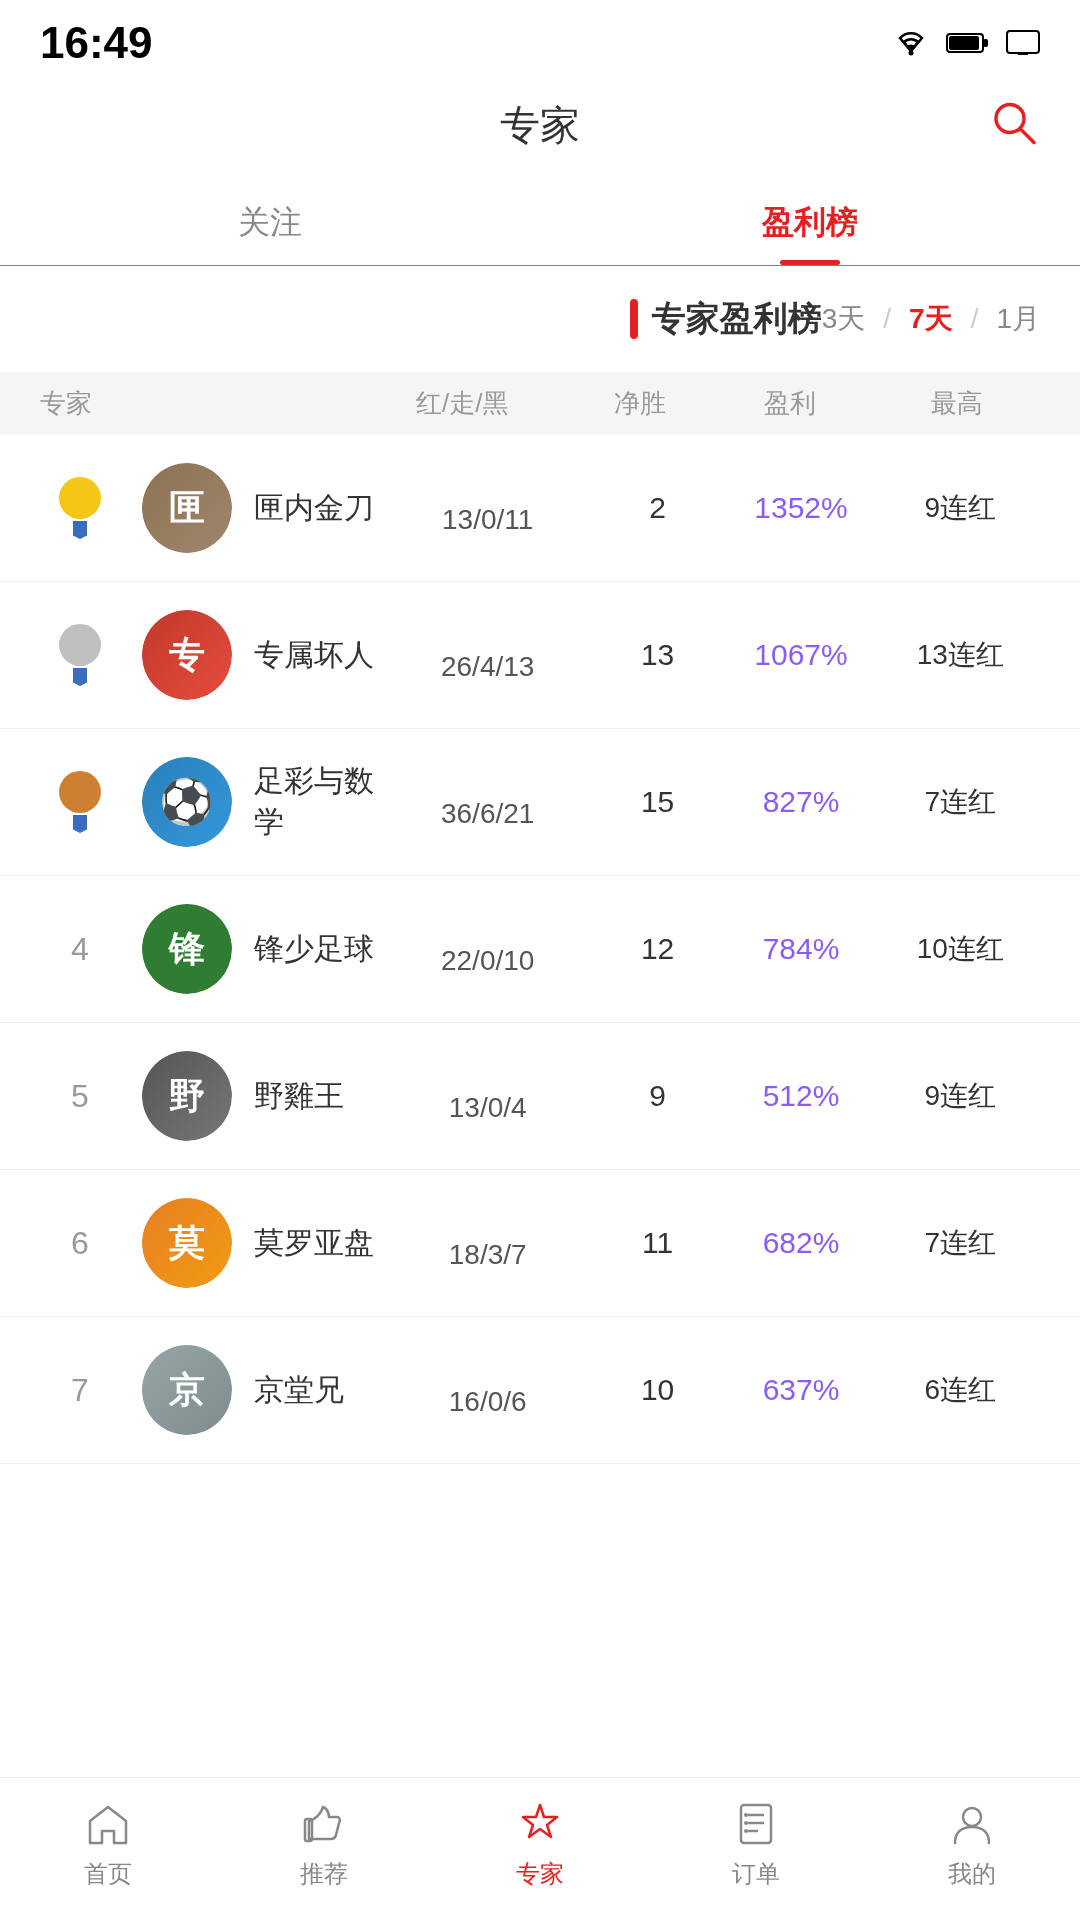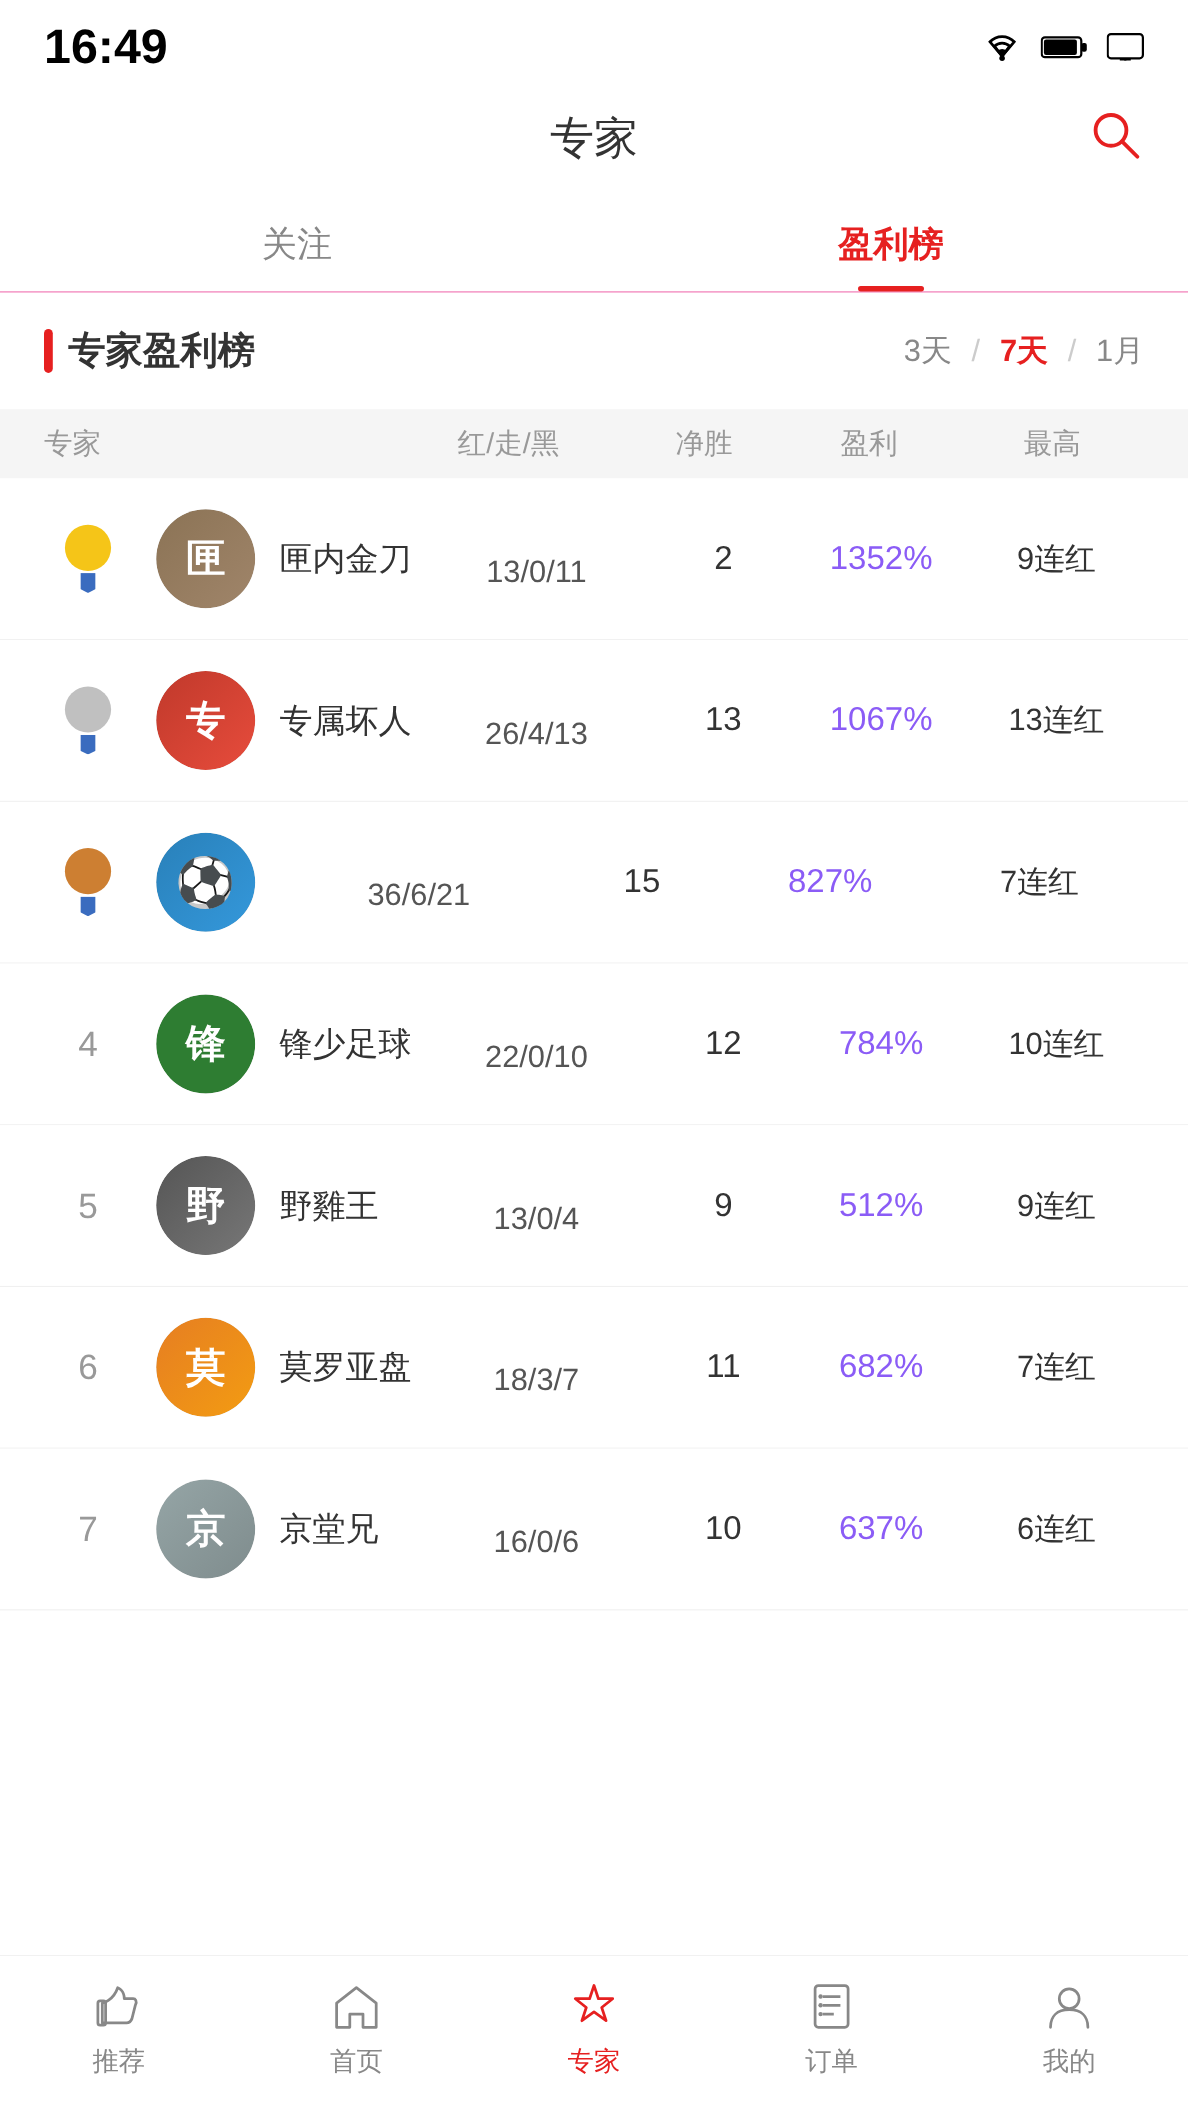--- a/index.html
+++ b/index.html
@@ -83,21 +83,21 @@
       transform: translateX(-50%);
       width: 60px;
       height: 5px;
       background: #e62020;
       border-radius: 3px;
     }
 
     
     .section-header {
       display: flex;
-      justify-content: space-between;
+      justify-content: flex-end;
       align-items: center;
       padding: 30px 40px;
       background: #fff;
     }
     .section-title {
       display: flex;
       align-items: center;
       gap: 14px;
       font-size: 34px;
       font-weight: 600;
@@ -381,20 +381,21 @@
     <div class="expert-row">
     <div class="rank-col">
         <div class="medal medal-bronze">
       <div class="medal-circle"></div>
       <div class="medal-ribbon"></div>
     </div>
       </div>
     <div class="avatar">
         <div class="avatar-placeholder av3" style="font-size:44px;">⚽</div>
       </div>
+    <div class="expert-name">足彩与数学</div>
     <div class="col-record-val">36/6/21</div>
     <div class="col-win-val">15</div>
     <div class="col-profit-val">827%</div>
     <div class="col-best-val">7连红</div>
   </div>
     <div class="expert-row">
     <div class="rank-col">
         <span class="rank-number">4</span>
       </div>
     <div class="avatar">
@@ -441,38 +442,38 @@
       </div>
     <div class="expert-name">京堂兄</div>
     <div class="col-record-val">16/0/6</div>
     <div class="col-win-val">10</div>
     <div class="col-profit-val">637%</div>
     <div class="col-best-val">6连红</div>
   </div>
   </div>
 
 <div class="bottom-nav">
+
+  <div class="nav-item">
+    <div class="nav-icon-wrap">
+      <svg width="46" height="46" viewBox="0 0 46 46" fill="none">
+        <path d="M5 20 L23 6 L41 20 L41 42 L29 42 L29 30 L17 30 L17 42 L5 42 Z" stroke="#888" stroke-width="2.5" fill="none" stroke-linejoin="round"></path>
+      </svg>
+    </div>
+    <span class="nav-label">首页</span>
+  </div>
 
   <div class="nav-item">
     <div class="nav-icon-wrap">
       <svg width="46" height="46" viewBox="0 0 46 46" fill="none">
         <path d="M8 38 L8 20 C8 20 18 18 22 6 C22 6 28 8 28 16 L36 16 C38 16 40 18 38 22 L35 34 C34 37 32 38 30 38 Z" stroke="#888" stroke-width="2.5" fill="none" stroke-linejoin="round"></path>
         <rect x="4" y="18" width="7" height="22" rx="2" stroke="#888" stroke-width="2.5" fill="none"></rect>
       </svg>
     </div>
     <span class="nav-label">推荐</span>
-  </div>
-
-  <div class="nav-item">
-    <div class="nav-icon-wrap">
-      <svg width="46" height="46" viewBox="0 0 46 46" fill="none">
-        <path d="M5 20 L23 6 L41 20 L41 42 L29 42 L29 30 L17 30 L17 42 L5 42 Z" stroke="#888" stroke-width="2.5" fill="none" stroke-linejoin="round"></path>
-      </svg>
-    </div>
-    <span class="nav-label">首页</span>
   </div>
 
   <div class="nav-item active">
     <div class="nav-icon-wrap">
       <svg width="46" height="46" viewBox="0 0 46 46" fill="none">
         <path d="M23 4 L27 16 L40 16 L30 24 L34 36 L23 28 L12 36 L16 24 L6 16 L19 16 Z" stroke="#e62020" stroke-width="2.5" fill="none" stroke-linejoin="round"></path>
       </svg>
     </div>
     <span class="nav-label" style="color:#e62020;">专家</span>
   </div>

